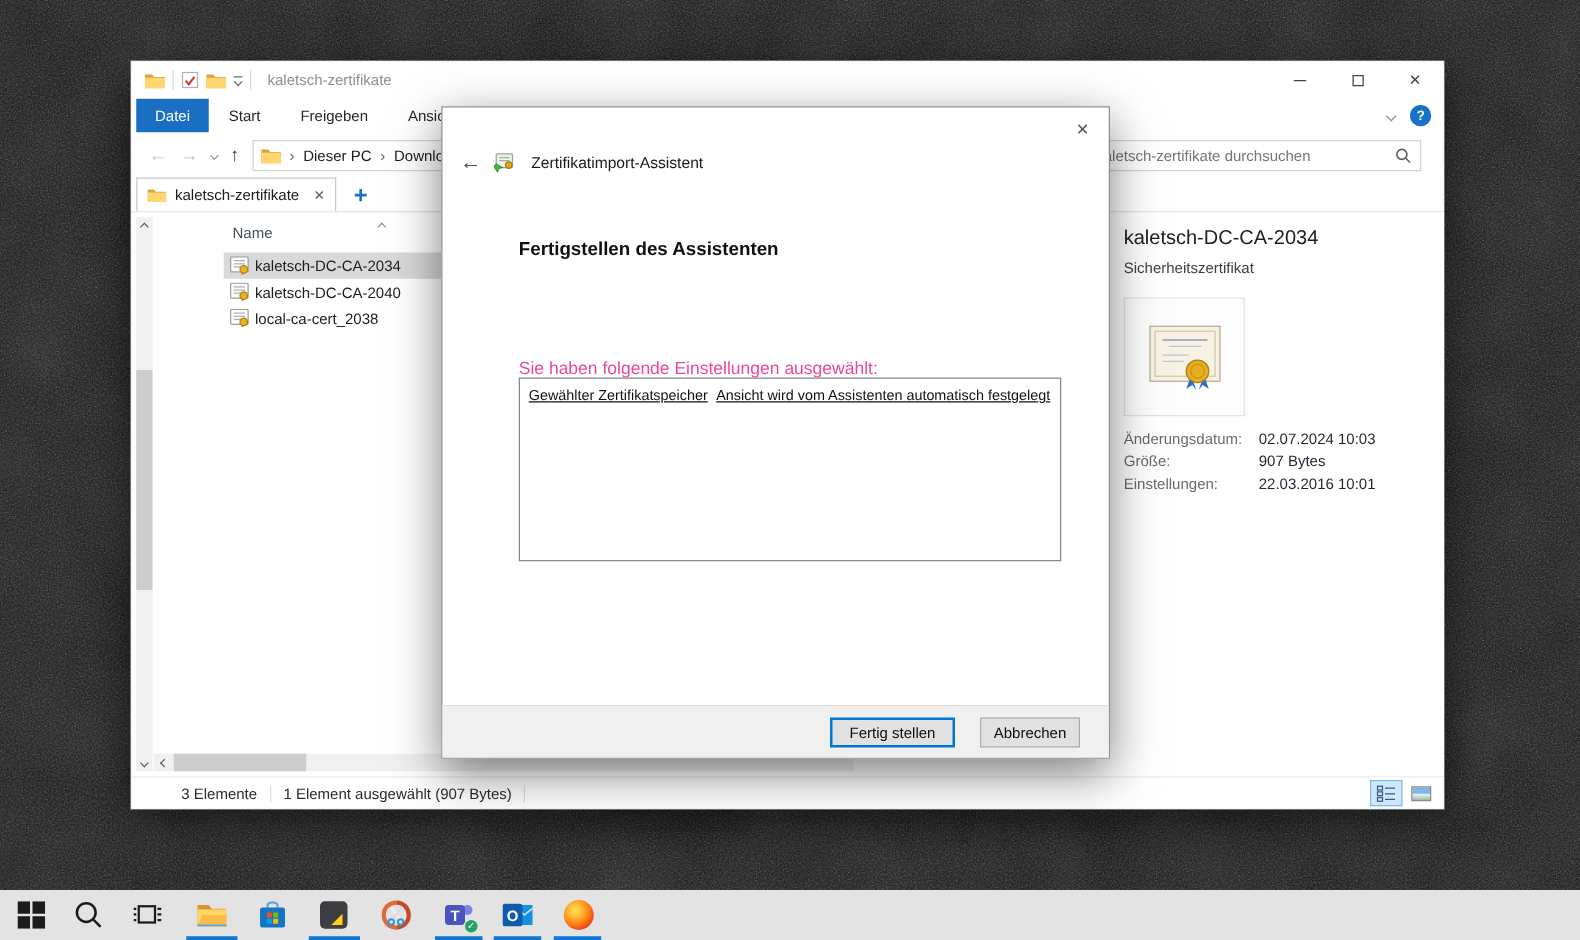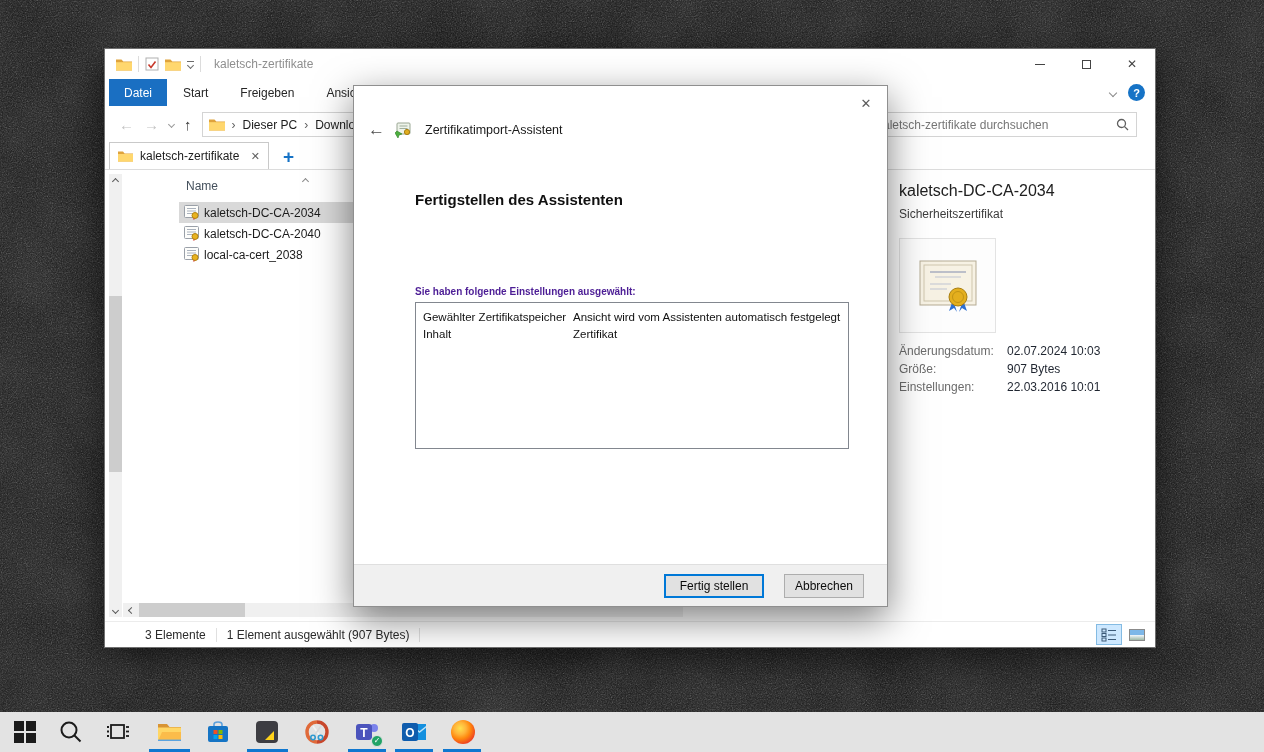--- a/index.html
+++ b/index.html
@@ -88,23 +88,23 @@
 
   
   .wizard { position:absolute; left:353px; top:85px; width:535px; height:522px; background:#fff;
     border:1px solid #8f8f8f; box-shadow:0 12px 36px rgba(0,0,0,.5); z-index:2; }
   .wiz-close { position:absolute; right:8px; top:6px; width:26px; height:22px; display:flex; align-items:center; justify-content:center; color:#5c5c5c; font-size:13px; }
   .wiz-header { position:absolute; left:14px; top:34px; display:flex; align-items:center; gap:10px; }
   .wiz-back { color:#4d4d4d; font-size:17px; }
   .wiz-title { font-size:12.5px; color:#1a1a1a; margin-left:2px; }
   .wiz-heading { position:absolute; left:61px; top:105px; font-size:15px; font-weight:bold; color:#101010; }
   .wiz-desc { position:absolute; left:61px; top:162px; font-size:12px; color:#151515; width:440px; }
-  .wiz-settings-label { position:absolute; left:61px; top:200px; font-size:10px; color:#4c1d95;font-weight:bold; }
+  .wiz-settings-label { position:absolute; left:61px; top:200px; font-size:14px; color:#ec4899; }
   .wiz-listbox { position:absolute; left:61px; top:216px; width:434px; height:147px; border:1px solid #82878f; background:#fff; padding:5px 0 0 7px; overflow:hidden; }
-  .wiz-setting-row { display:flex; height:17px; align-items:center; font-size:11.5px; color:#111; white-space:nowrap; }
+  .wiz-setting-row { display:flex; height:17px; align-items:center; font-size:11.5px; color:#111; white-space:nowrap;text-decoration:underline; }
   .wiz-setting-row .k { width:150px; flex:none; }
   .wiz-footer { position:absolute; left:0; right:0; bottom:0; height:42px; background:#f0f0f0; border-top:1px solid #dfdfdf; }
   .wiz-btn { position:absolute; top:9px; height:24px; font-size:12px; color:#0b0b0b; background:#e1e1e1; border:1px solid #adadad; display:flex; align-items:center; justify-content:center; font-family:"Liberation Sans", sans-serif; }
   .wiz-btn.default { border:2px solid #0078d7; background:#e5f1fb00; background:#e1e1e1; }
   .btn-finish { right:123px; width:100px; }
   .btn-cancel { right:23px; width:80px; }
 
   
   .taskbar { position:absolute; left:0; bottom:0; width:1264px; height:40px; background:#e3e3e3; z-index:3; }
   .tb-icon { position:absolute; top:8px; width:24px; height:24px; display:flex; align-items:center; justify-content:center; }
@@ -377,24 +377,20 @@
   </div>
 
   <div class="wiz-heading">Fertigstellen des Assistenten</div>
   <div class="wiz-settings-label">Sie haben folgende Einstellungen ausgewählt:</div>
 
   <div class="wiz-listbox">
     <div class="wiz-setting-row">
       <span class="k">Gewählter Zertifikatspeicher</span>
       <span class="v">Ansicht wird vom Assistenten automatisch festgelegt</span>
     </div>
-    <div class="wiz-setting-row">
-      <span class="k">Inhalt</span>
-      <span class="v">Zertifikat</span>
-    </div>
   </div>
 
   <div class="wiz-footer">
     <button class="wiz-btn default btn-finish">Fertig stellen</button>
     <button class="wiz-btn btn-cancel">Abbrechen</button>
   </div>
 </div>
 
 <div class="taskbar">
 

